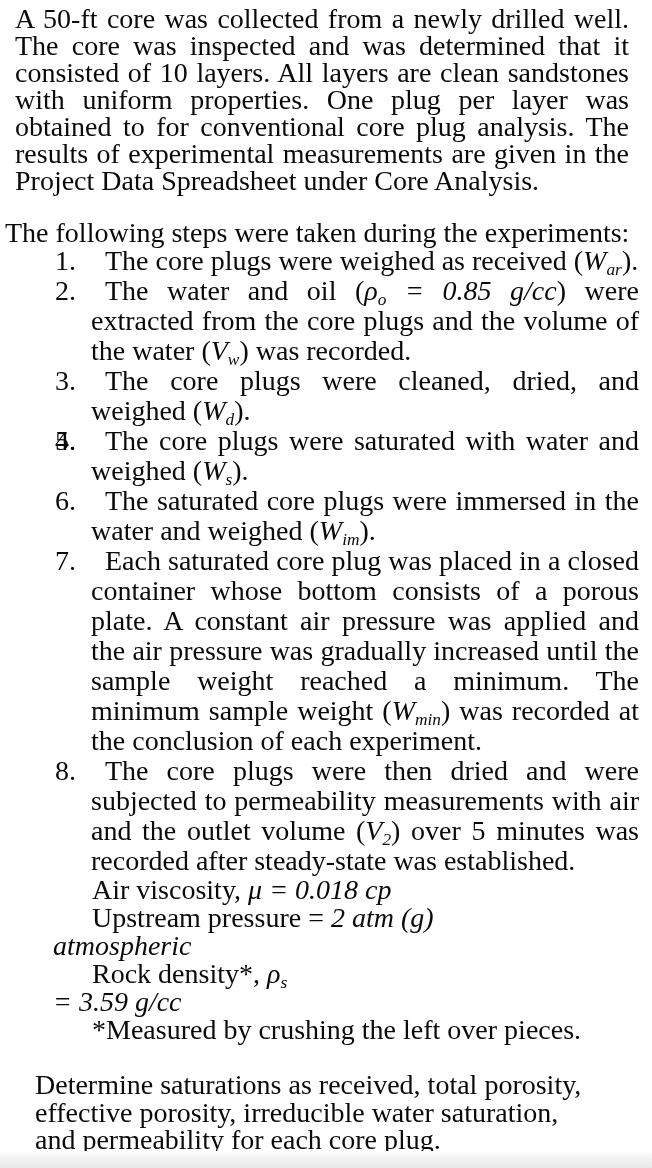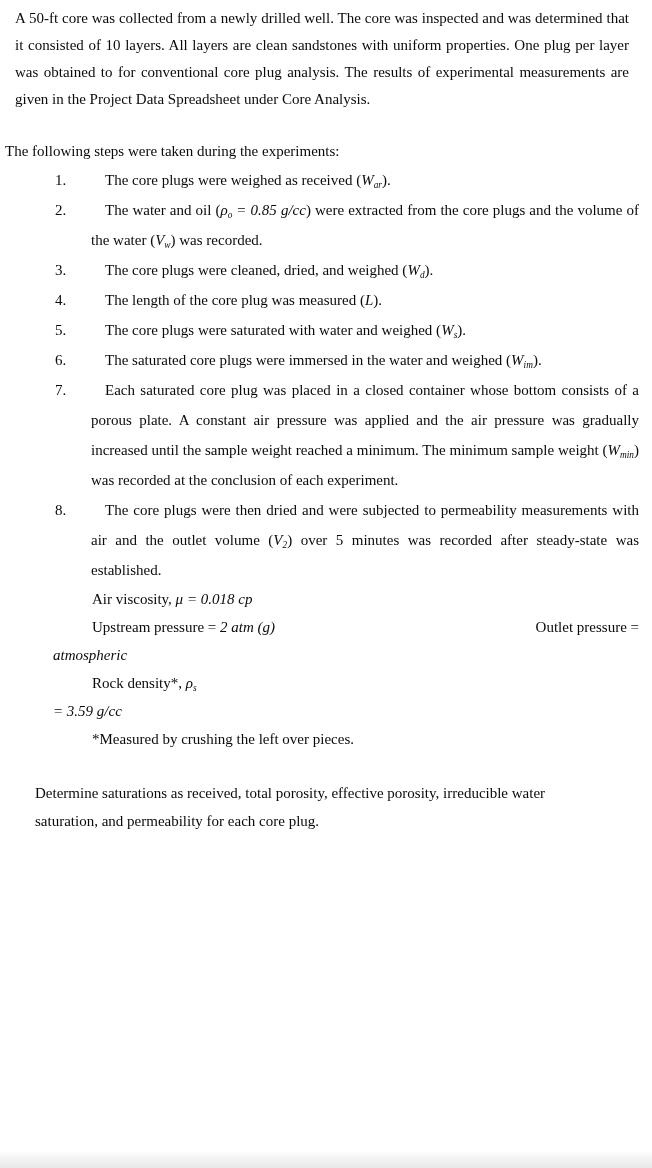--- a/index.html
+++ b/index.html
@@ -2,21 +2,21 @@
 <html><head>
 <meta charset="utf-8">
 <style>
   html,body{margin:0;padding:0;background:#ffffff;}
   .page{
     position:relative;
     width:652px;height:1168px;
     background:#ffffff;
     color:#0a0a0a;
     font-family:"Liberation Serif","DejaVu Serif",serif;
-    font-size:15px;
+    font-size:28px;
     overflow:hidden;
   }
   .para{margin:0;}
   .intro{
     margin:5px 23px 0 15px;
     text-align:justify;
     line-height:27px;
   }
   .steps-header{
     margin:25px 10px 0 5px;
@@ -78,34 +78,33 @@
 <div class="page">
 
   <p class="para intro">A 50-ft core was collected from a newly drilled well. The core was inspected and was determined that it consisted of 10 layers. All layers are clean sandstones with uniform properties. One plug per layer was obtained to for conventional core plug analysis. The results of experimental measurements are given in the Project Data Spreadsheet under Core Analysis.</p>
 
   <p class="para steps-header">The following steps were taken during the experiments:</p>
 
   <div class="steps" id="steps-list">
       <div class="step"><span class="step-num">1.</span><span class="step-text">The core plugs were weighed as received (<i>W<sub>ar</sub></i>).</span></div>
       <div class="step"><span class="step-num">2.</span><span class="step-text">The water and oil (<i>ρ<sub>o</sub> = 0.85 g/cc</i>) were extracted from the core plugs and the volume of the water (<i>V<sub>w</sub></i>) was recorded.</span></div>
       <div class="step"><span class="step-num">3.</span><span class="step-text">The core plugs were cleaned, dried, and weighed (<i>W<sub>d</sub></i>).</span></div>
-      <div class="step"><span class="step-num">4.</span><span class="step-text">The length of the core plug was measured (<i>L</i>).</span></div>
+      <div class="step"><span class="step-num">4.</span></div>
       <div class="step"><span class="step-num">5.</span><span class="step-text">The core plugs were saturated with water and weighed (<i>W<sub>s</sub></i>).</span></div>
       <div class="step"><span class="step-num">6.</span><span class="step-text">The saturated core plugs were immersed in the water and weighed (<i>W<sub>im</sub></i>).</span></div>
       <div class="step"><span class="step-num">7.</span><span class="step-text">Each saturated core plug was placed in a closed container whose bottom consists of a porous plate. A constant air pressure was applied and the air pressure was gradually increased until the sample weight reached a minimum. The minimum sample weight (<i>W<sub>min</sub></i>) was recorded at the conclusion of each experiment.</span></div>
       <div class="step"><span class="step-num">8.</span><span class="step-text">The core plugs were then dried and were subjected to permeability measurements with air and the outlet volume (<i>V<sub>2</sub></i>) over 5 minutes was recorded after steady-state was established.</span></div>
     </div>
 
   <div class="const-line">
     <span>Air viscosity, <i>μ = 0.018 cp</i></span>
   </div>
 
   <div class="const-line">
     <span>Upstream pressure = <i>2 atm (g)</i></span>
-    <span>Outlet pressure =</span>
   </div>
   <div class="const-wrap"><i>atmospheric</i></div>
 
   <div class="const-line">
     <span>Rock density*, <i>ρ<sub>s</sub></i></span>
   </div>
   <div class="const-wrap"><i>= 3.59 g/cc</i></div>
 
   <div class="const-footnote">*Measured by crushing the left over pieces.</div>
 

